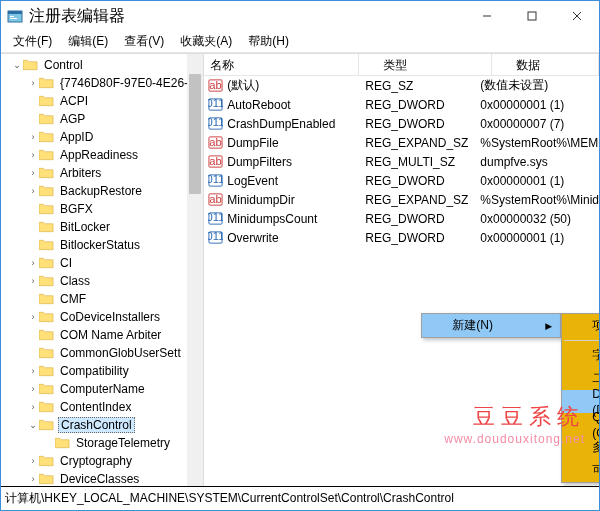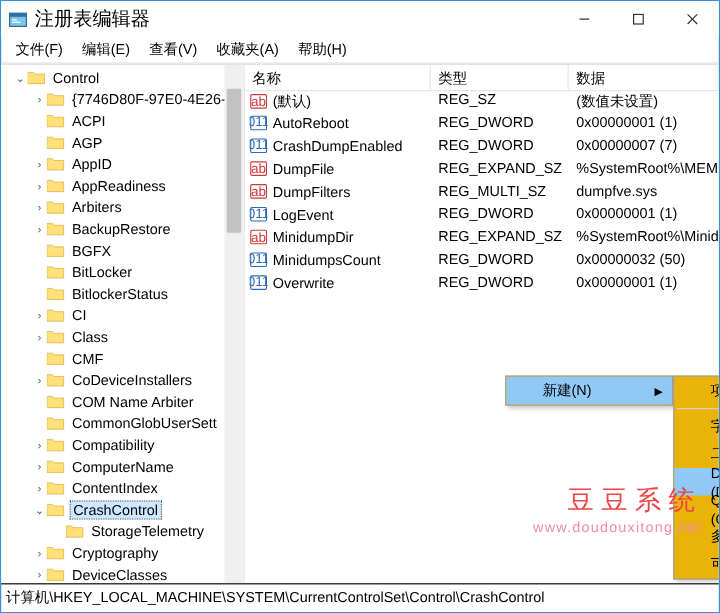--- a/index.html
+++ b/index.html
@@ -15,26 +15,26 @@
   .content { flex: 1; display: flex; overflow: hidden; border-top: 1px solid #ddd; position: relative; }
   .tree { width: 205px; border-right: 1px solid #ddd; overflow: hidden; padding: 2px 0; background: #fff; position: relative; }
   .tree-scroll { width: 16px; position: absolute; right: 0; top: 0; bottom: 0; background: #f0f0f0; }
   .tree-thumb { background: #c2c2c2; width: 12px; margin: 2px; height: 120px; margin-top: 20px; border-radius: 1px; }
   .tree-item { display: flex; align-items: center; height: 18px; padding-left: 4px; white-space: nowrap; overflow: hidden; }
   .tree-item.selected .label { background: #cde8ff; border: 1px dotted #666; padding: 0 2px; }
   .twisty { width: 12px; text-align: center; color: #555; font-size: 9px; }
   .folder-icon { width: 15px; height: 12px; margin-right: 4px; }
   .label { padding: 0 2px; }
   .list { flex: 1; position: relative; background: #fff; }
-  .list-header { display: flex; height: 22px; border-bottom: 1px solid #e6e6e6; }
+  .list-header { display: flex; height: 22px; border-bottom: 1px solid #e6e6e6; gap: 18px; }
   .list-header div { padding: 3px 6px; border-right: 1px solid #e6e6e6; }
   .col-name { width: 155px; }
   .col-type { width: 115px; }
   .col-data { flex: 1; }
-  .list-row { display: flex; height: 19px; align-items: flex-start; }
+  .list-row { display: flex; height: 19px; align-items: center; }
   .list-row .cell-name { width: 155px; display: flex; align-items: center; padding-left: 4px; overflow: hidden; white-space: nowrap; }
   .list-row .cell-type { width: 115px; padding-left: 6px; }
   .list-row .cell-data { flex: 1; padding-left: 6px; white-space: nowrap; overflow: hidden; }
   .value-icon { width: 15px; height: 15px; margin-right: 4px; flex-shrink: 0; }
   .statusbar { height: 24px; border-top: 1px solid #000000; padding: 3px 4px; font-size: 12px; white-space: nowrap; overflow: hidden; }
   .context-menu { position: absolute; background: #eab308; border: 1px solid #a0a0a0; box-shadow: 2px 2px 4px rgba(0,0,0,.25); }
   .context-menu.primary { left: 217px; top: 259px; width: 140px; }
   .context-menu.secondary { left: 357px; top: 259px; width: 168px; }
   .cm-item { display: flex; align-items: center; height: 23px; padding: 0 24px 0 30px; position: relative; }
   .cm-item.highlight { background: #90c8f6; }

